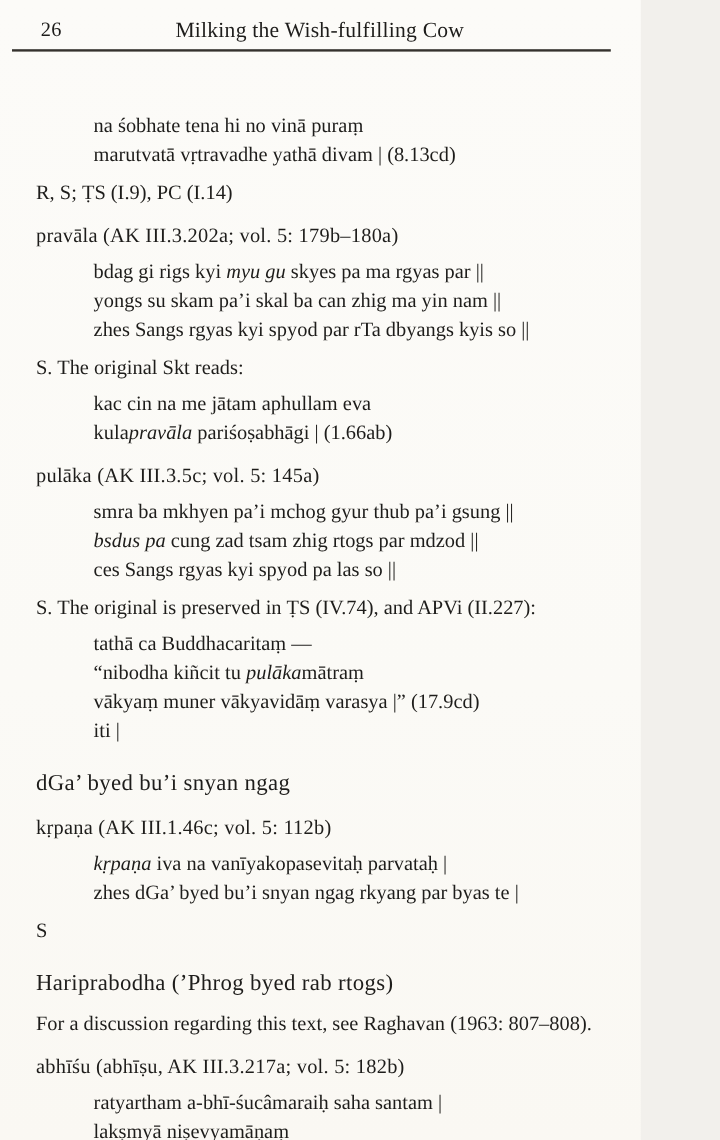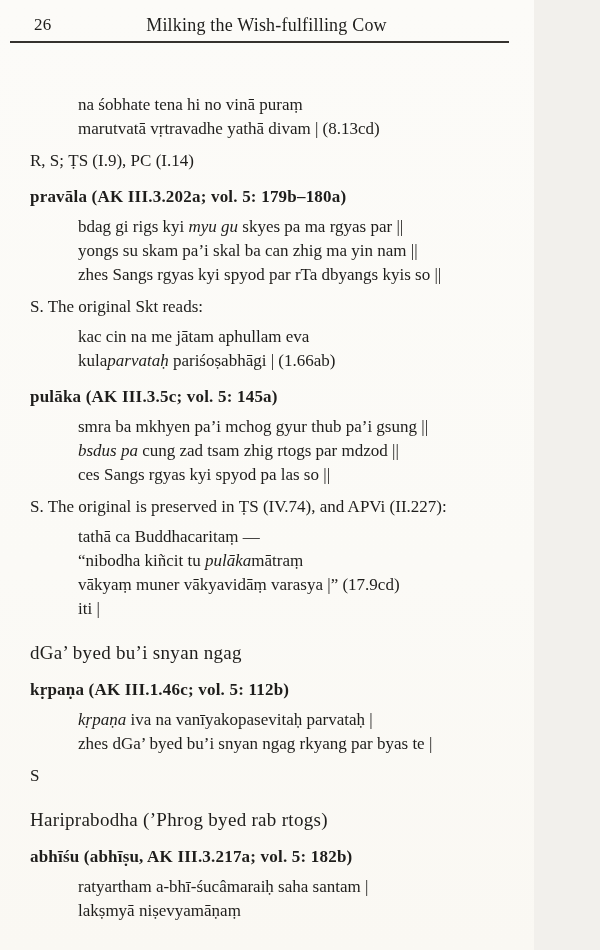--- a/index.html
+++ b/index.html
@@ -56,21 +56,21 @@
     font-size: 17px;
   }
   .blk { margin-top: 8px; }
   .blk:first-child { margin-top: 0; }
   .ln {
     line-height: 24px;
     white-space: nowrap;
   }
   .blk.verse { margin-top: 6px; }
   .blk.verse .ln { padding-left: 48px; }
-  .blk.entry { margin-top: 12px; font-weight: bold; }
+  .blk.entry { margin-top: 12px; font-weight: normal; }
   .blk.entry .ln { letter-spacing: 0.2px; }
   .blk.heading {
     margin-top: 19px;
     font-weight: normal;
     font-style: italic;
     font-size: 19px;
   }
   .blk.heading .ln { line-height: 26px; letter-spacing: 0.3px; }
   .blk.plain { margin-top: 8px; }
   .it { font-style: italic; }
@@ -101,21 +101,21 @@
       <div class="blk verse">
         <div class="ln"><span class="rg">bdag gi rigs kyi </span><span class="it">myu gu</span><span class="rg"> skyes pa ma rgyas par ||</span></div>
         <div class="ln"><span class="rg">yongs su skam pa’i skal ba can zhig ma yin nam ||</span></div>
         <div class="ln"><span class="rg">zhes Sangs rgyas kyi spyod par rTa dbyangs kyis so ||</span></div>
       </div>
       <div class="blk plain">
         <div class="ln"><span class="rg">S. The original Skt reads:</span></div>
       </div>
       <div class="blk verse">
         <div class="ln"><span class="rg">kac cin na me jātam aphullam eva</span></div>
-        <div class="ln"><span class="rg">kula</span><span class="it">parvataḥ</span><span class="rg"> pariśoṣabhāgi | (1.66ab)</span></div>
+        <div class="ln"><span class="rg">kula</span><span class="it">pravāla</span><span class="rg"> pariśoṣabhāgi | (1.66ab)</span></div>
       </div>
       <div class="blk entry">
         <div class="ln"><span class="rg">pulāka (AK III.3.5c; vol. 5: 145a)</span></div>
       </div>
       <div class="blk verse">
         <div class="ln"><span class="rg">smra ba mkhyen pa’i mchog gyur thub pa’i gsung ||</span></div>
         <div class="ln"><span class="it">bsdus pa</span><span class="rg"> cung zad tsam zhig rtogs par mdzod ||</span></div>
         <div class="ln"><span class="rg">ces Sangs rgyas kyi spyod pa las so ||</span></div>
       </div>
       <div class="blk plain">
@@ -136,20 +136,23 @@
       <div class="blk verse">
         <div class="ln"><span class="it">kṛpaṇa</span><span class="rg"> iva na vanīyakopasevitaḥ parvataḥ |</span></div>
         <div class="ln"><span class="rg">zhes dGa’ byed bu’i snyan ngag rkyang par byas te |</span></div>
       </div>
       <div class="blk plain">
         <div class="ln"><span class="rg">S</span></div>
       </div>
       <div class="blk heading">
         <div class="ln"><span class="rg">Hariprabodha (’Phrog byed rab rtogs)</span></div>
       </div>
+      <div class="blk plain">
+        <div class="ln"><span class="rg">For a discussion regarding this text, see Raghavan (1963: 807–808).</span></div>
+      </div>
       <div class="blk entry">
         <div class="ln"><span class="rg">abhīśu (abhīṣu, AK III.3.217a; vol. 5: 182b)</span></div>
       </div>
       <div class="blk verse">
         <div class="ln"><span class="rg">ratyartham a-bhī-śucâmaraiḥ saha santam |</span></div>
         <div class="ln"><span class="rg">lakṣmyā niṣevyamāṇaṃ</span></div>
       </div>
     </div>
 </div>
 

